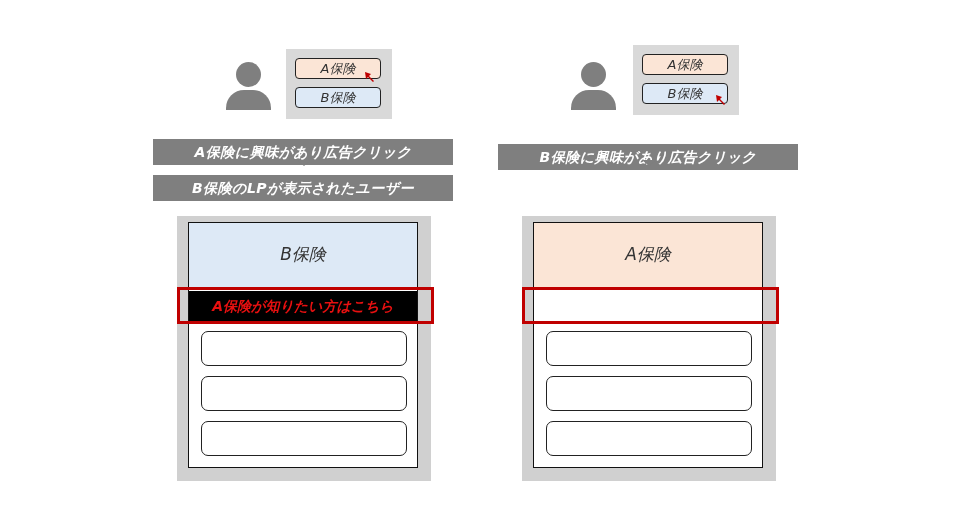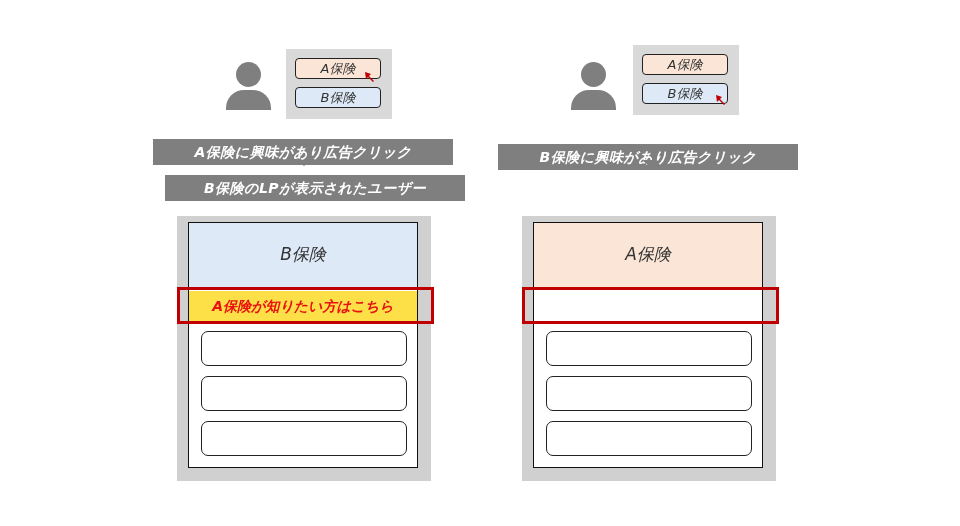--- a/index.html
+++ b/index.html
@@ -72,26 +72,26 @@
   <div class="ad-panel" style="left:136px; top:49px;">
     <div class="ad-btn a" style="top:9px;">A保険</div>
     <div class="ad-btn b" style="top:38px;">B保険</div>
     <svg class="cursor" style="left:78px; top:22px;" viewBox="0 0 14 14">
       <polygon points="1,1 7,3 5,5 10,10 9,11 4,6 2,8" fill="#c00000"></polygon>
     </svg>
   </div>
 
   <div class="bar" style="top:128px;margin-top:11px;">A保険に興味があり広告クリック</div>
   <div class="arrow-down"></div>
-  <div class="bar" style="top:175px;margin-left:12px;">B保険のLPが表示されたユーザー</div>
+  <div class="bar" style="top:175px;">B保険のLPが表示されたユーザー</div>
 
   <div class="lp-bg"></div>
   <div class="lp-frame">
     <div class="lp-hero" style="background:#dde9f6;">B保険</div>
-    <div class="lp-link" style="background:#fde047; color:#e81010;">A保険が知りたい方はこちら</div>
+    <div class="lp-link" style="background:#000000; color:#e81010;">A保険が知りたい方はこちら</div>
     <div class="lp-card" style="top:108px;"></div>
     <div class="lp-card" style="top:153px;"></div>
     <div class="lp-card" style="top:198px;"></div>
   </div>
   <div class="highlight"></div>
 </div>
 
 <div class="scenario right">
   <div class="user-icon" style="left:73px;">
     <div class="head"></div>

